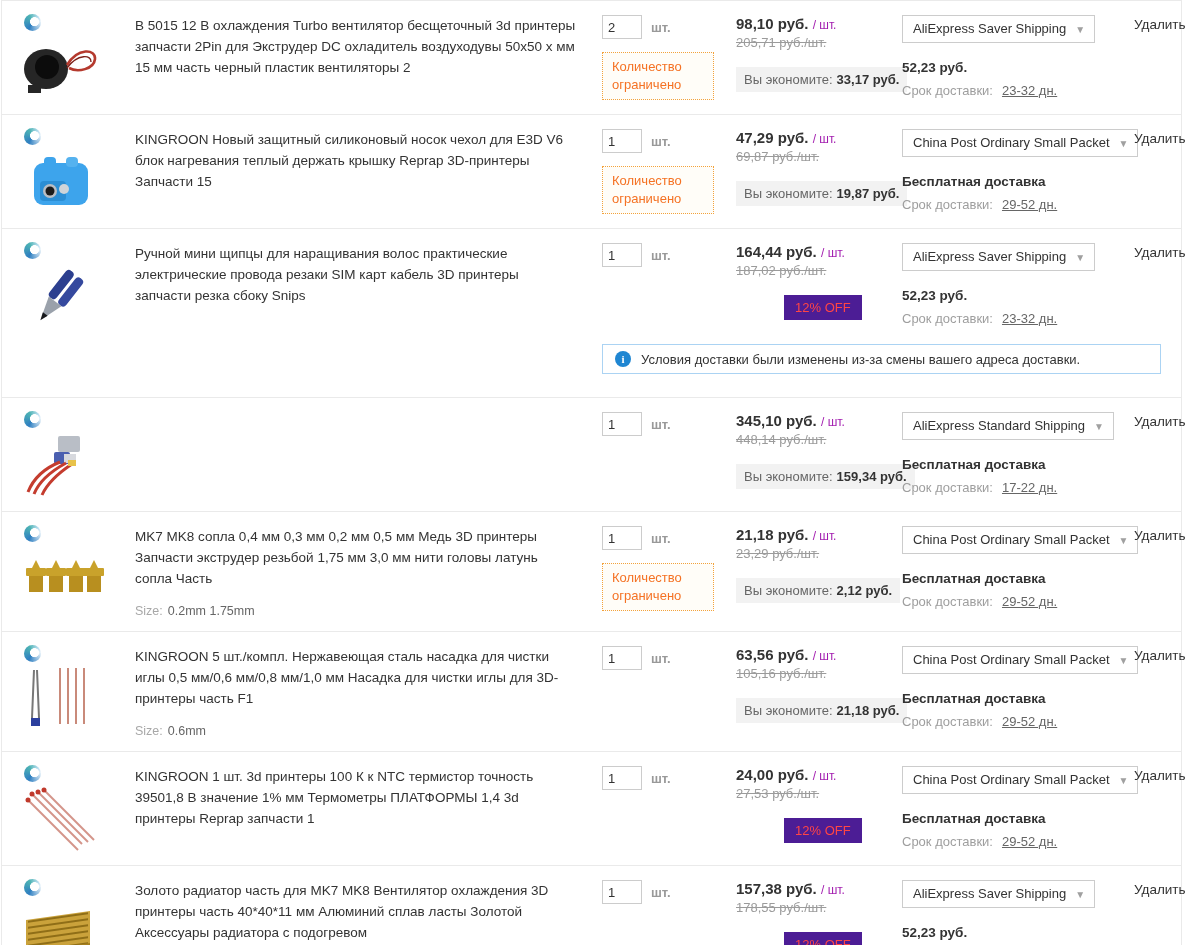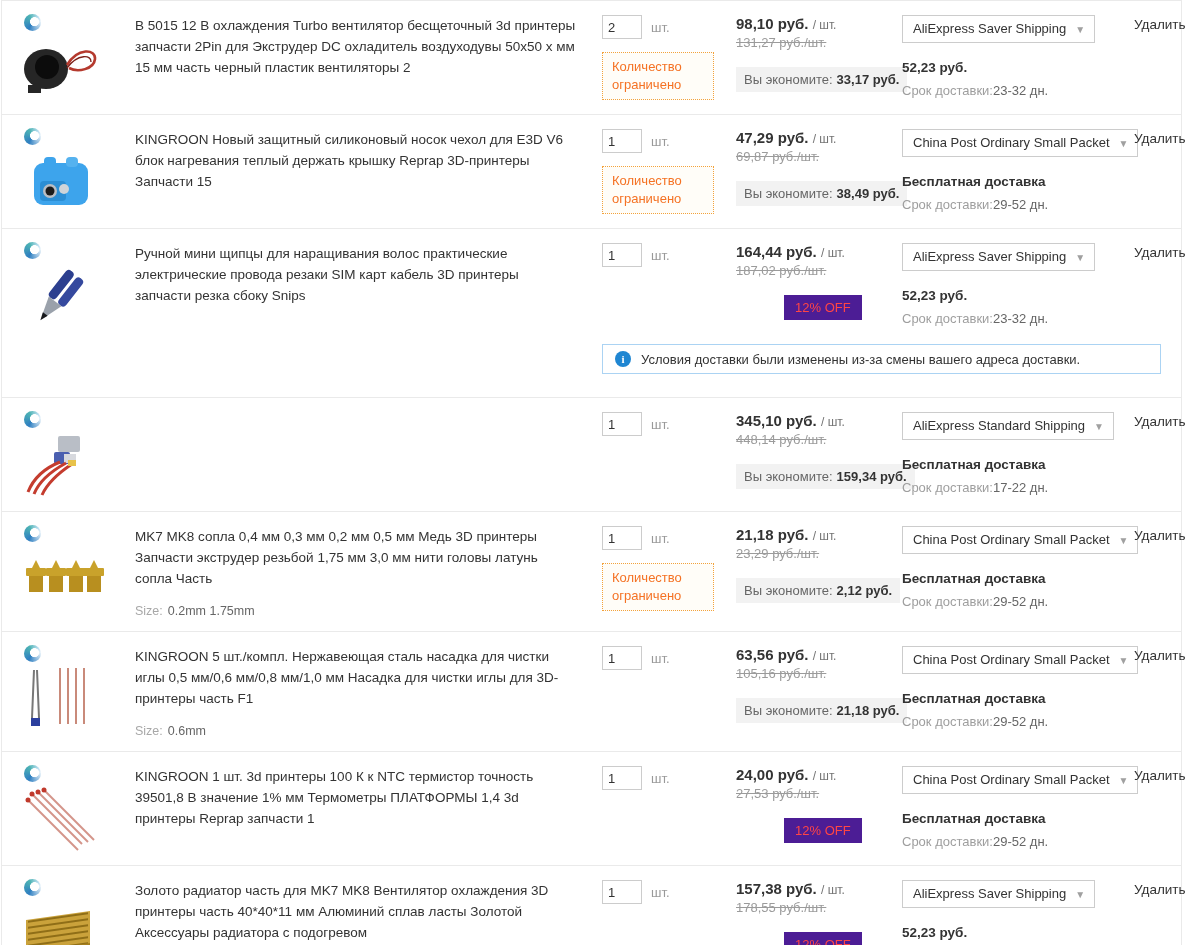--- a/index.html
+++ b/index.html
@@ -33,30 +33,30 @@
   }
   .size-line { margin-top:15px; font-size:12.5px; }
   .size-lbl { color:#a8a8a8; }
   .size-val { color:#666; margin-left:5px; }
   
   .col-qty { width:134px; flex-shrink:0; padding-top:1px; }
   .qty-input {
     width:40px; height:24px; border:1px solid #ccc; padding:1px 5px;
     font-size:13px; color:#333; font-family:inherit;
   }
-  .qty-unit { color:#999; margin-left:9px; font-size:13px; }
+  .qty-unit { color:#999; margin-left:9px; font-size:13px;font-weight:bold; }
   .qty-warning {
     margin-top:13px; display:inline-block; max-width:112px;
     border:1px dotted #f3a23c; background:#fffdf8;
     padding:5px 9px; color:#f57224; font-size:13px; line-height:18px;
   }
   
   .col-price { width:166px; flex-shrink:0; padding-top:1px; }
   .price-main { font-size:15px; font-weight:bold; color:#333; }
-  .per-unit { font-weight:normal; color:#737373; font-size:12px; }
+  .per-unit { font-weight:normal; color:#a21caf; font-size:12px; }
   .price-old { margin-top:3px; color:#9b9b9b; font-size:13px; text-decoration:line-through; }
   .savings {
     margin-top:17px; display:inline-block; background:#f2f2f2;
     padding:5px 8px; font-size:13px; color:#666; white-space:nowrap;
   }
   .savings b { color:#333; margin-left:4px; }
   .discount {
     margin-top:17px; display:inline-block; background:#4c1d95; color:#ff4545;
     padding:5px 11px; font-size:13px;margin-left:48px;
   }
@@ -64,21 +64,21 @@
   .col-ship { width:232px; flex-shrink:0; padding-top:1px; }
   .select {
     display:inline-block; border:1px solid #ccc; background:#fff;
     padding:5px 9px 6px 10px; font-size:13px; color:#333;
     white-space:nowrap; cursor:pointer;
   }
   .select .caret { color:#a0a0a0; margin-left:9px; font-size:10px; }
   .ship-cost, .free-ship { margin-top:17px; font-weight:bold; font-size:13.5px; color:#333; }
   .delivery { margin-top:8px; font-size:13px; }
   .delivery .lbl { color:#9e9e9e; }
-  .delivery .val { color:#666; margin-left:0; }
+  .delivery .val { color:#666; margin-left:9px;text-decoration:underline; }
   
   .col-del { flex:1; text-align:right; padding-top:1px; padding-right:12px; }
   .delete-link { color:#333; font-size:13.5px; text-decoration:none; cursor:pointer; }
   
   .banner {
     margin:2px 20px 23px 600px; border:1px solid #abd3f3; background:#fff;
     padding:6px 12px; display:flex; align-items:center; font-size:13px; color:#333;
   }
   .info-icon {
     width:16px; height:16px; border-radius:50%; background:#1f86d2; color:#fff;
@@ -112,21 +112,21 @@
         </div>
       </div>
       <div class="col-qty">
         <div>
           <input class="qty-input" value="2" style=""><span class="qty-unit">шт.</span>
         </div>
         <div class="qty-warning">Количество ограничено</div>
       </div>
       <div class="col-price">
         <div class="price-main"><span>98,10 руб.</span> <span class="per-unit">/ шт.</span></div>
-        <div class="price-old">131,27 руб./шт.</div>
+        <div class="price-old">205,71 руб./шт.</div>
         <div><span class="savings"><span>Вы экономите:</span><b>33,17 руб.</b></span></div>
 
       </div>
       <div class="col-ship">
         <span class="select"><span>AliExpress Saver Shipping</span><span class="caret">▼</span></span>
         <div class="ship-cost">52,23 руб.</div>
         
         <div class="delivery">
           <span class="lbl">Срок доставки:</span><span class="val">23-32 дн.</span>
         </div>
@@ -160,21 +160,21 @@
       </div>
       <div class="col-qty">
         <div>
           <input class="qty-input" value="1" style=""><span class="qty-unit">шт.</span>
         </div>
         <div class="qty-warning">Количество ограничено</div>
       </div>
       <div class="col-price">
         <div class="price-main"><span>47,29 руб.</span> <span class="per-unit">/ шт.</span></div>
         <div class="price-old">69,87 руб./шт.</div>
-        <div><span class="savings"><span>Вы экономите:</span><b>38,49 руб.</b></span></div>
+        <div><span class="savings"><span>Вы экономите:</span><b>19,87 руб.</b></span></div>
 
       </div>
       <div class="col-ship">
         <span class="select"><span>China Post Ordinary Small Packet</span><span class="caret">▼</span></span>
         
         <div class="free-ship">Бесплатная доставка</div>
         <div class="delivery">
           <span class="lbl">Срок доставки:</span><span class="val">29-52 дн.</span>
         </div>
       </div>

